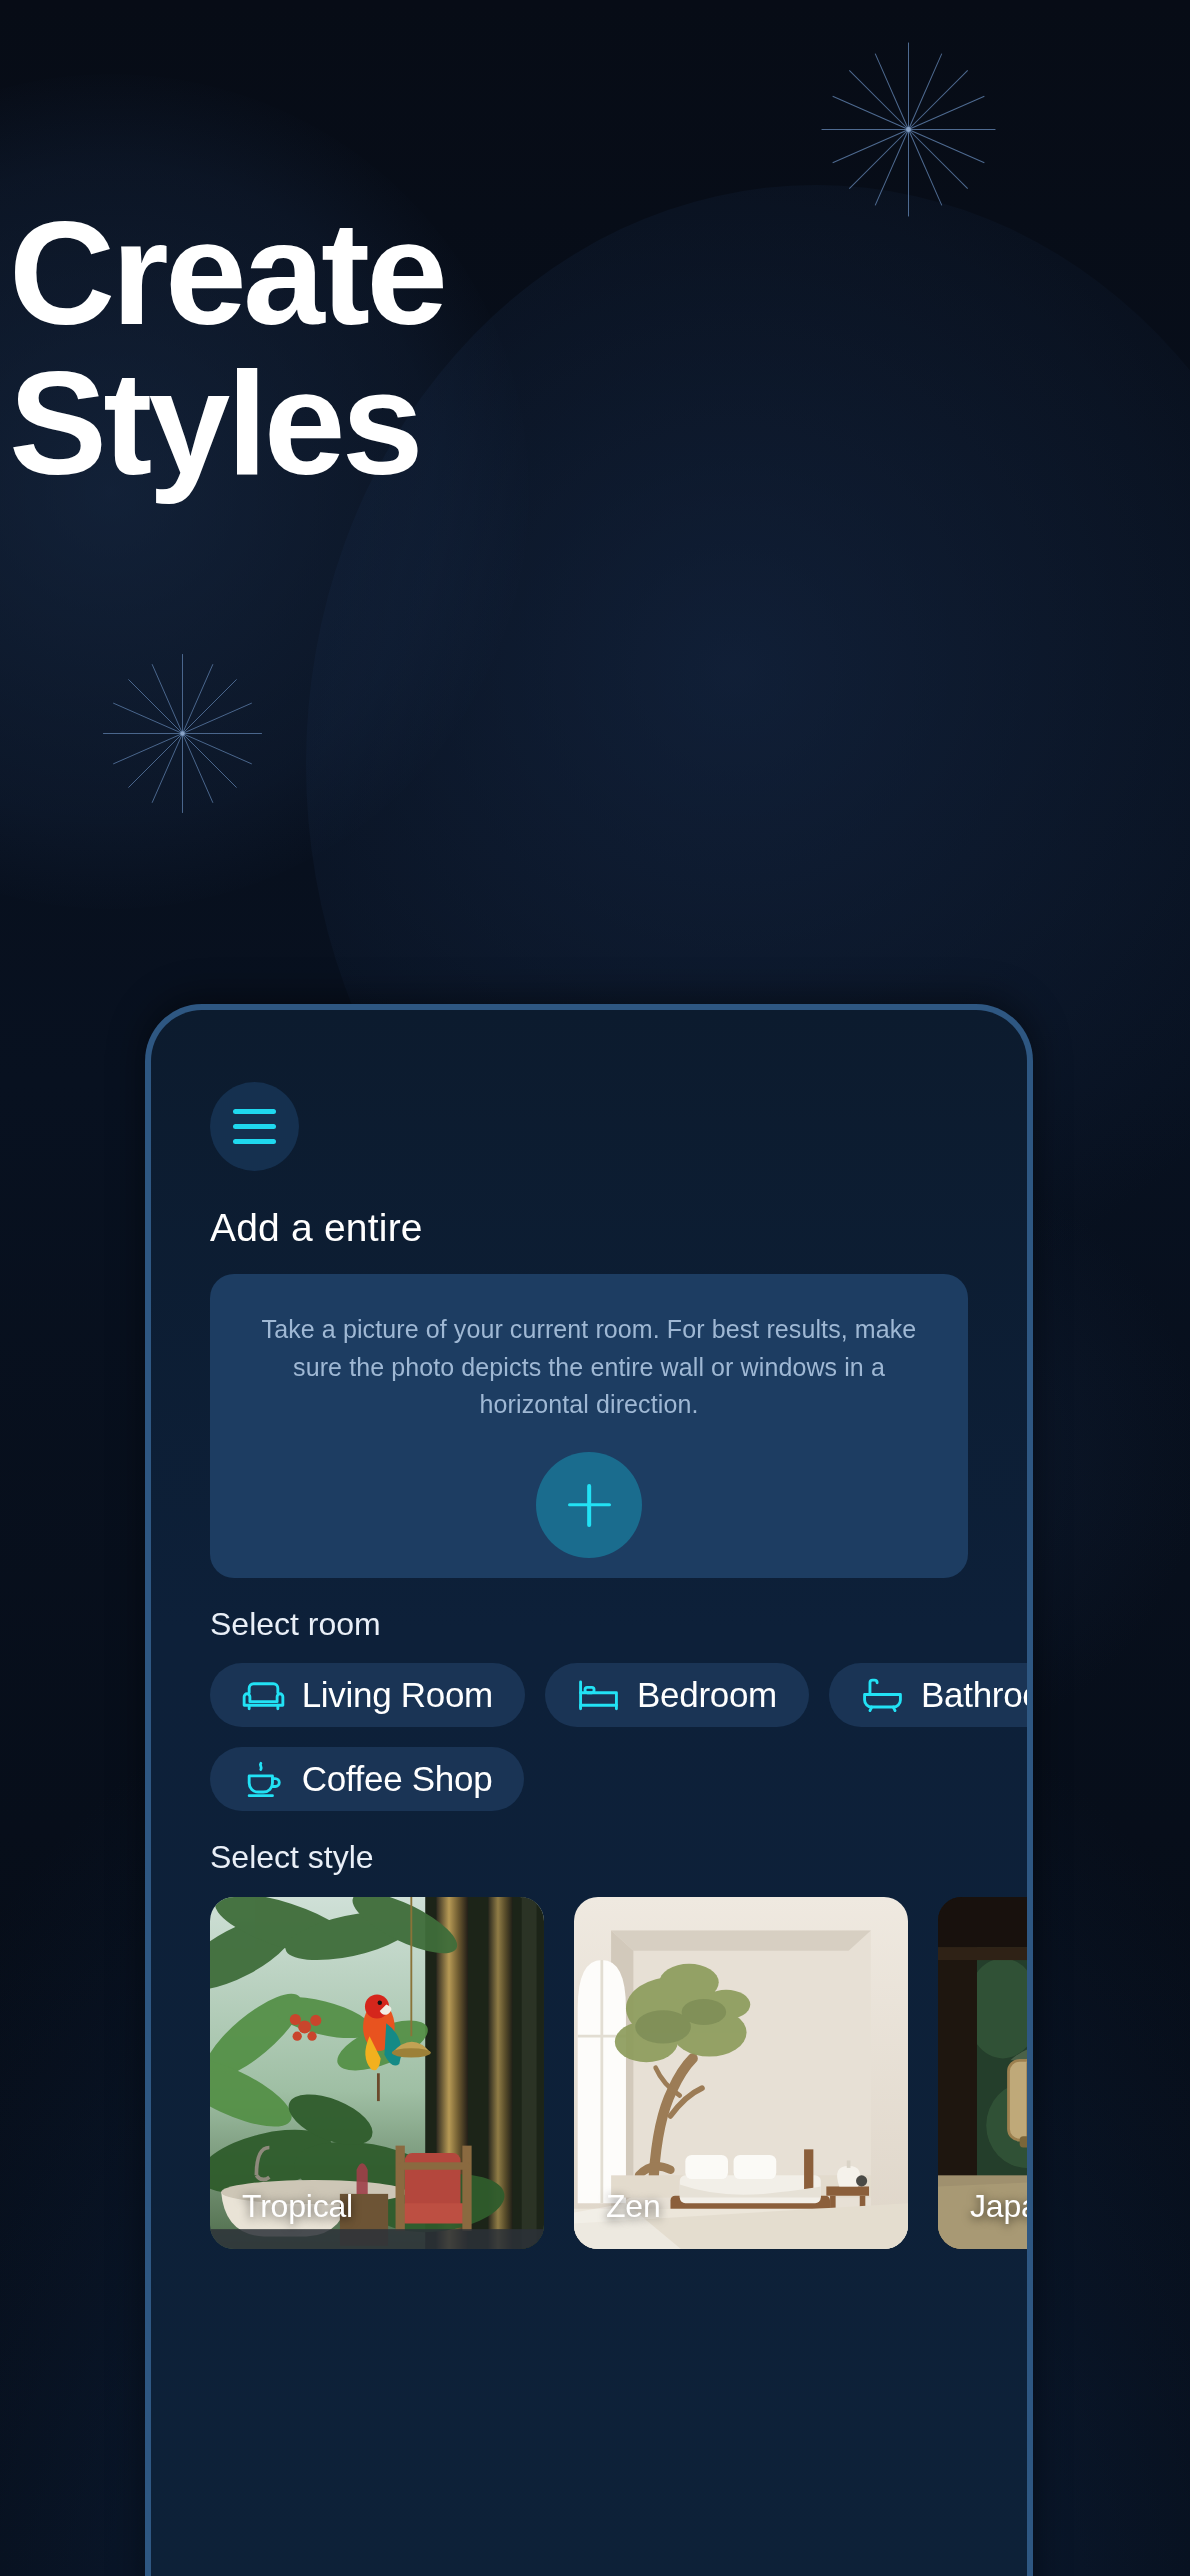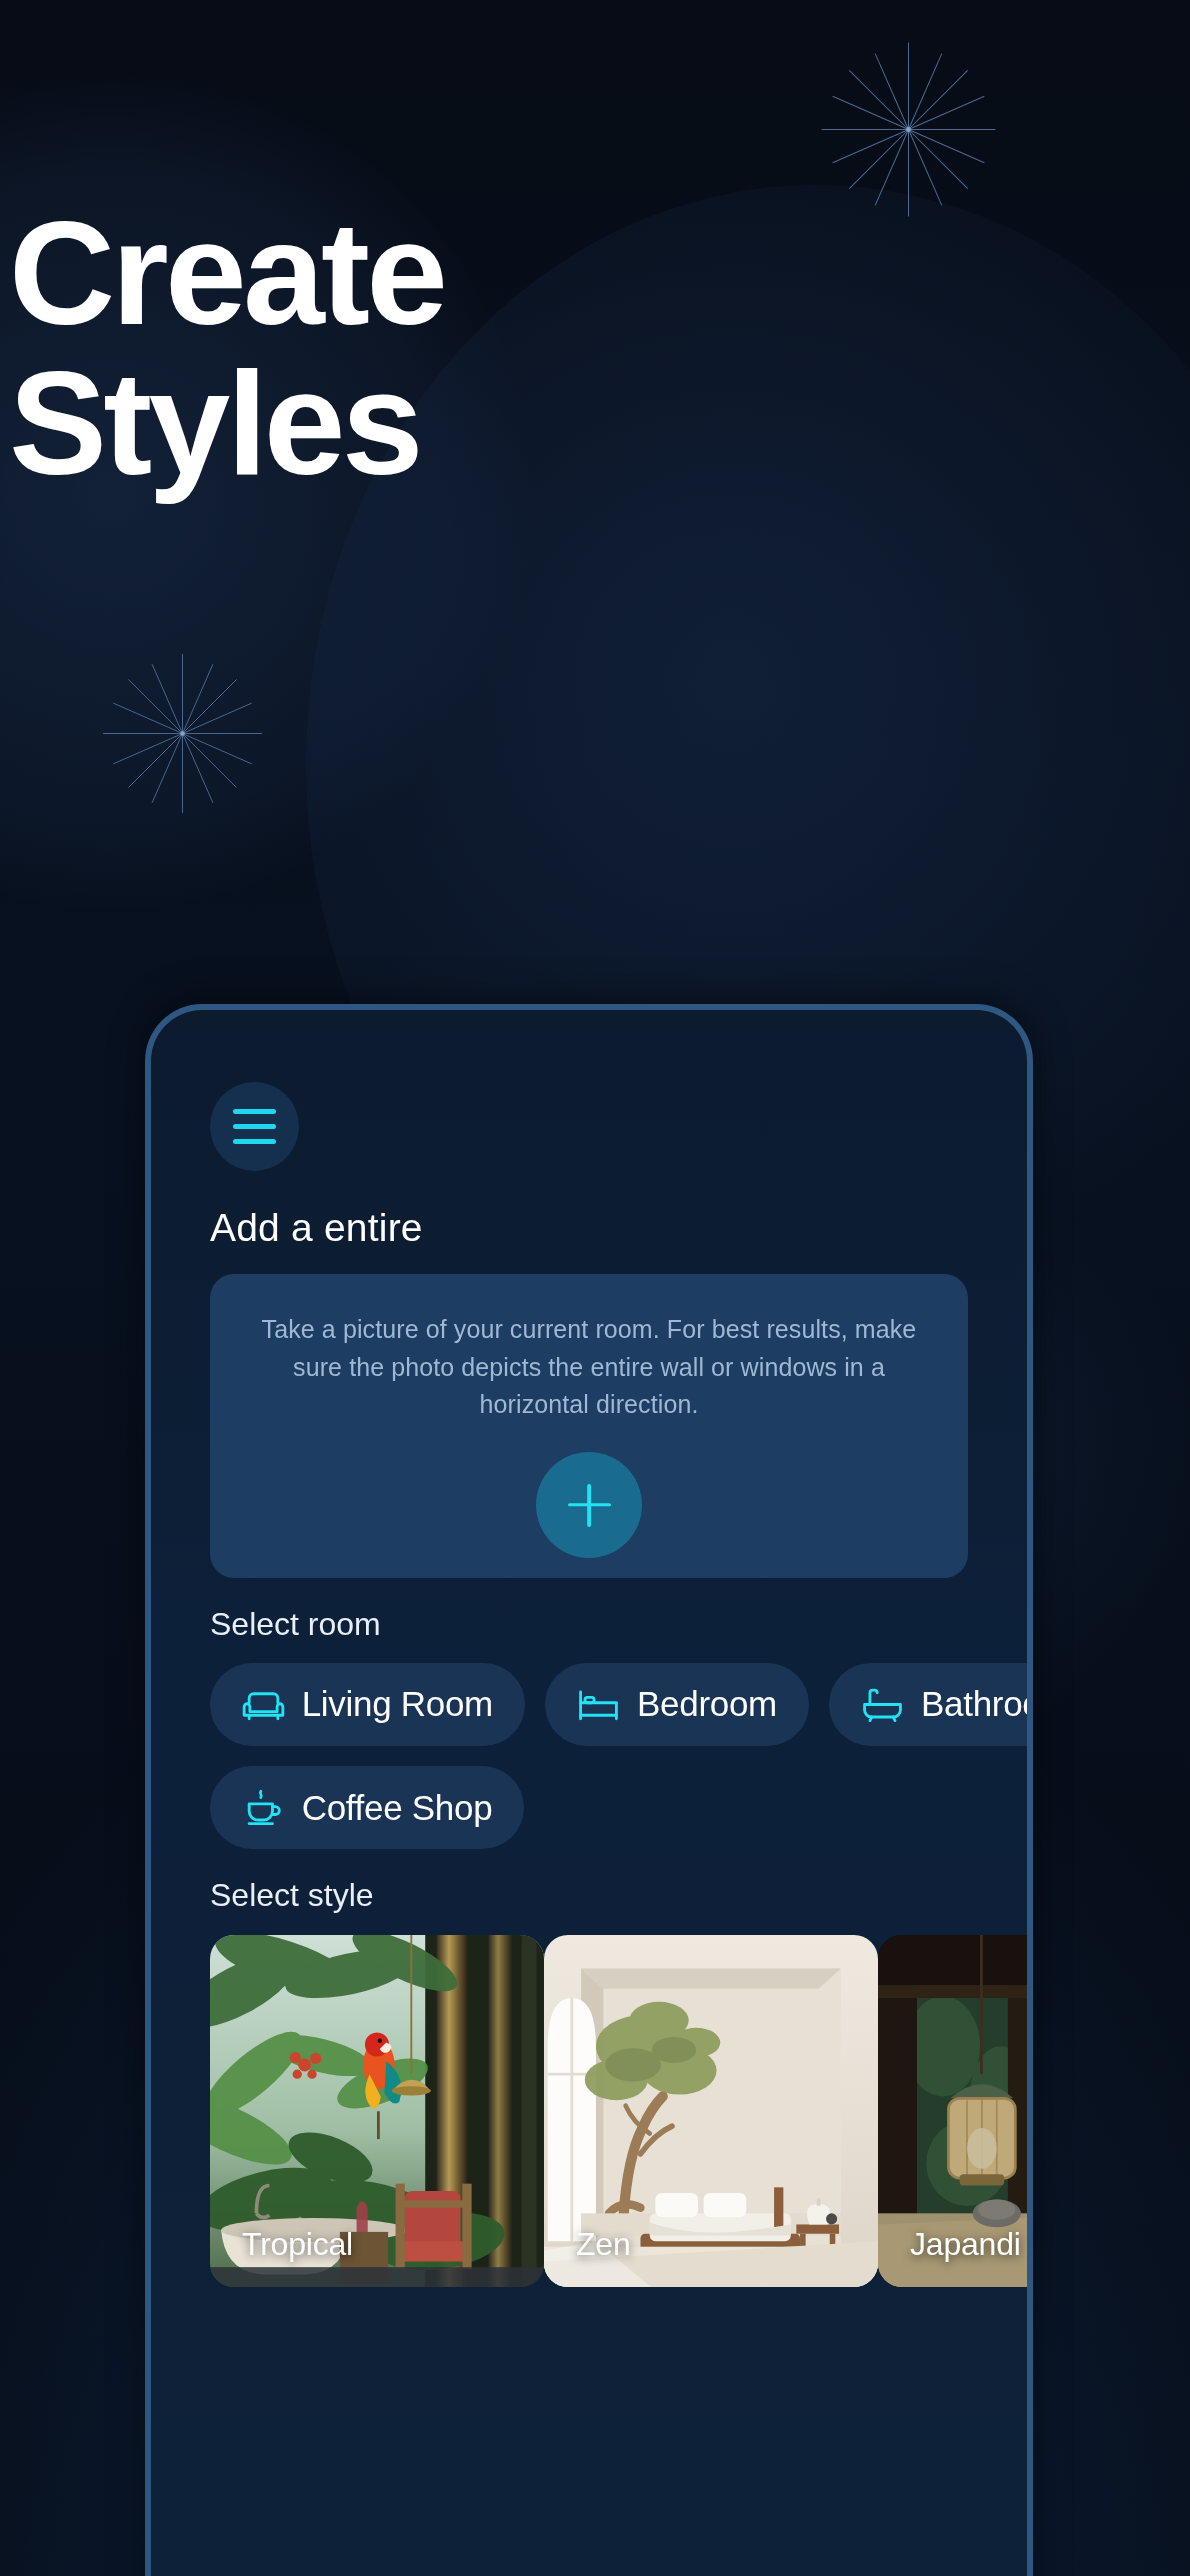--- a/index.html
+++ b/index.html
@@ -89,28 +89,28 @@
 
   .sub-title{
     margin:28px 0 0 59px; color:#e9eff7;
     font-size:32px; font-weight:400;
   }
 
   .chip-row{ display:flex; gap:20.4px; margin:20.4px 0 0 59px; }
   .chip{
     display:flex; align-items:center; gap:16.7px;
     background:#1a3455; border-radius:43px;
-    padding:0 32px; height:83px; flex:0 0 auto;
+    padding:0 32px; height:64px; flex:0 0 auto;
     white-space:nowrap;
     text-align:center;
   }
   .chip-label{ color:#ffffff; font-size:35px; font-weight:400; letter-spacing:-0.3px; }
   .chip svg{ display:block; }
 
-  .style-row{ display:flex; margin:20.4px 0 0 59px; }
+  .style-row{ display:flex; gap:30px; margin:20.4px 0 0 59px; }
   .style-card{
     position:relative; flex:0 0 auto;
     width:334px; height:352px; border-radius:24px; overflow:hidden;
   }
   .style-card .cap{
     position:absolute; left:32px; bottom:24px; color:#fff;
     font-size:32px; letter-spacing:-0.2px;
     text-shadow:0 1.9px 9.3px rgba(0,0,0,.65);
     z-index:3;
   }

